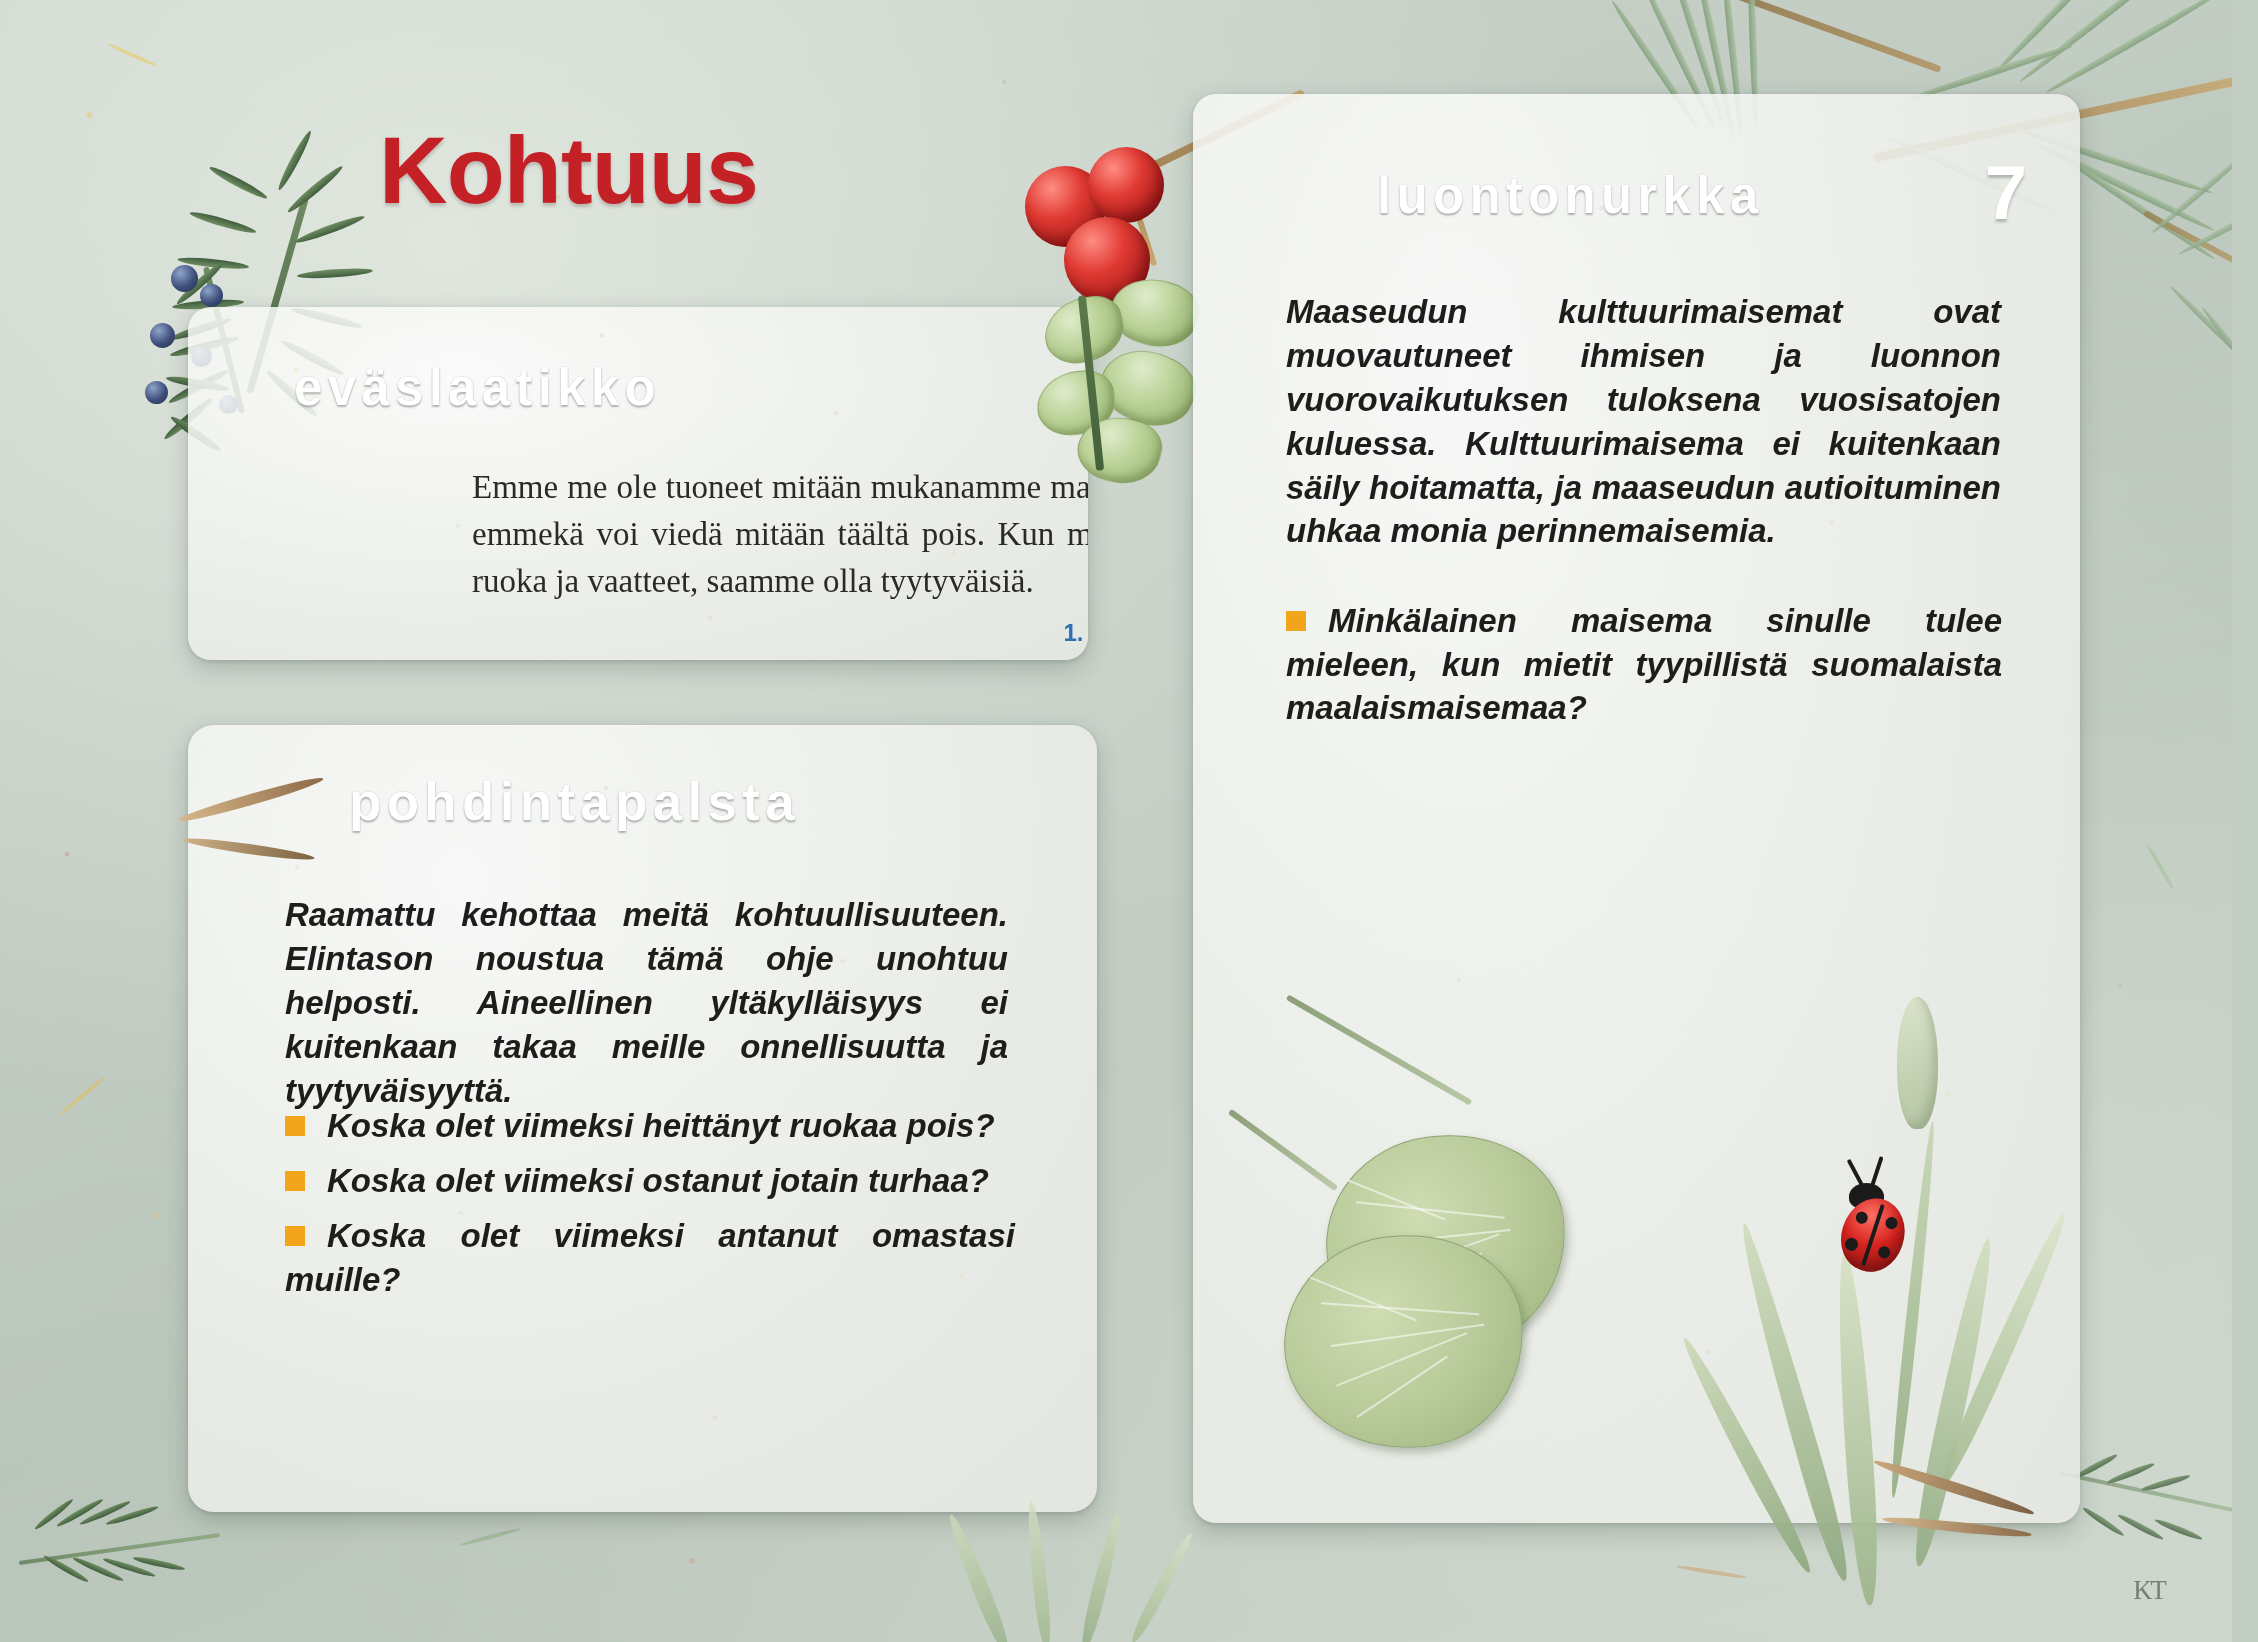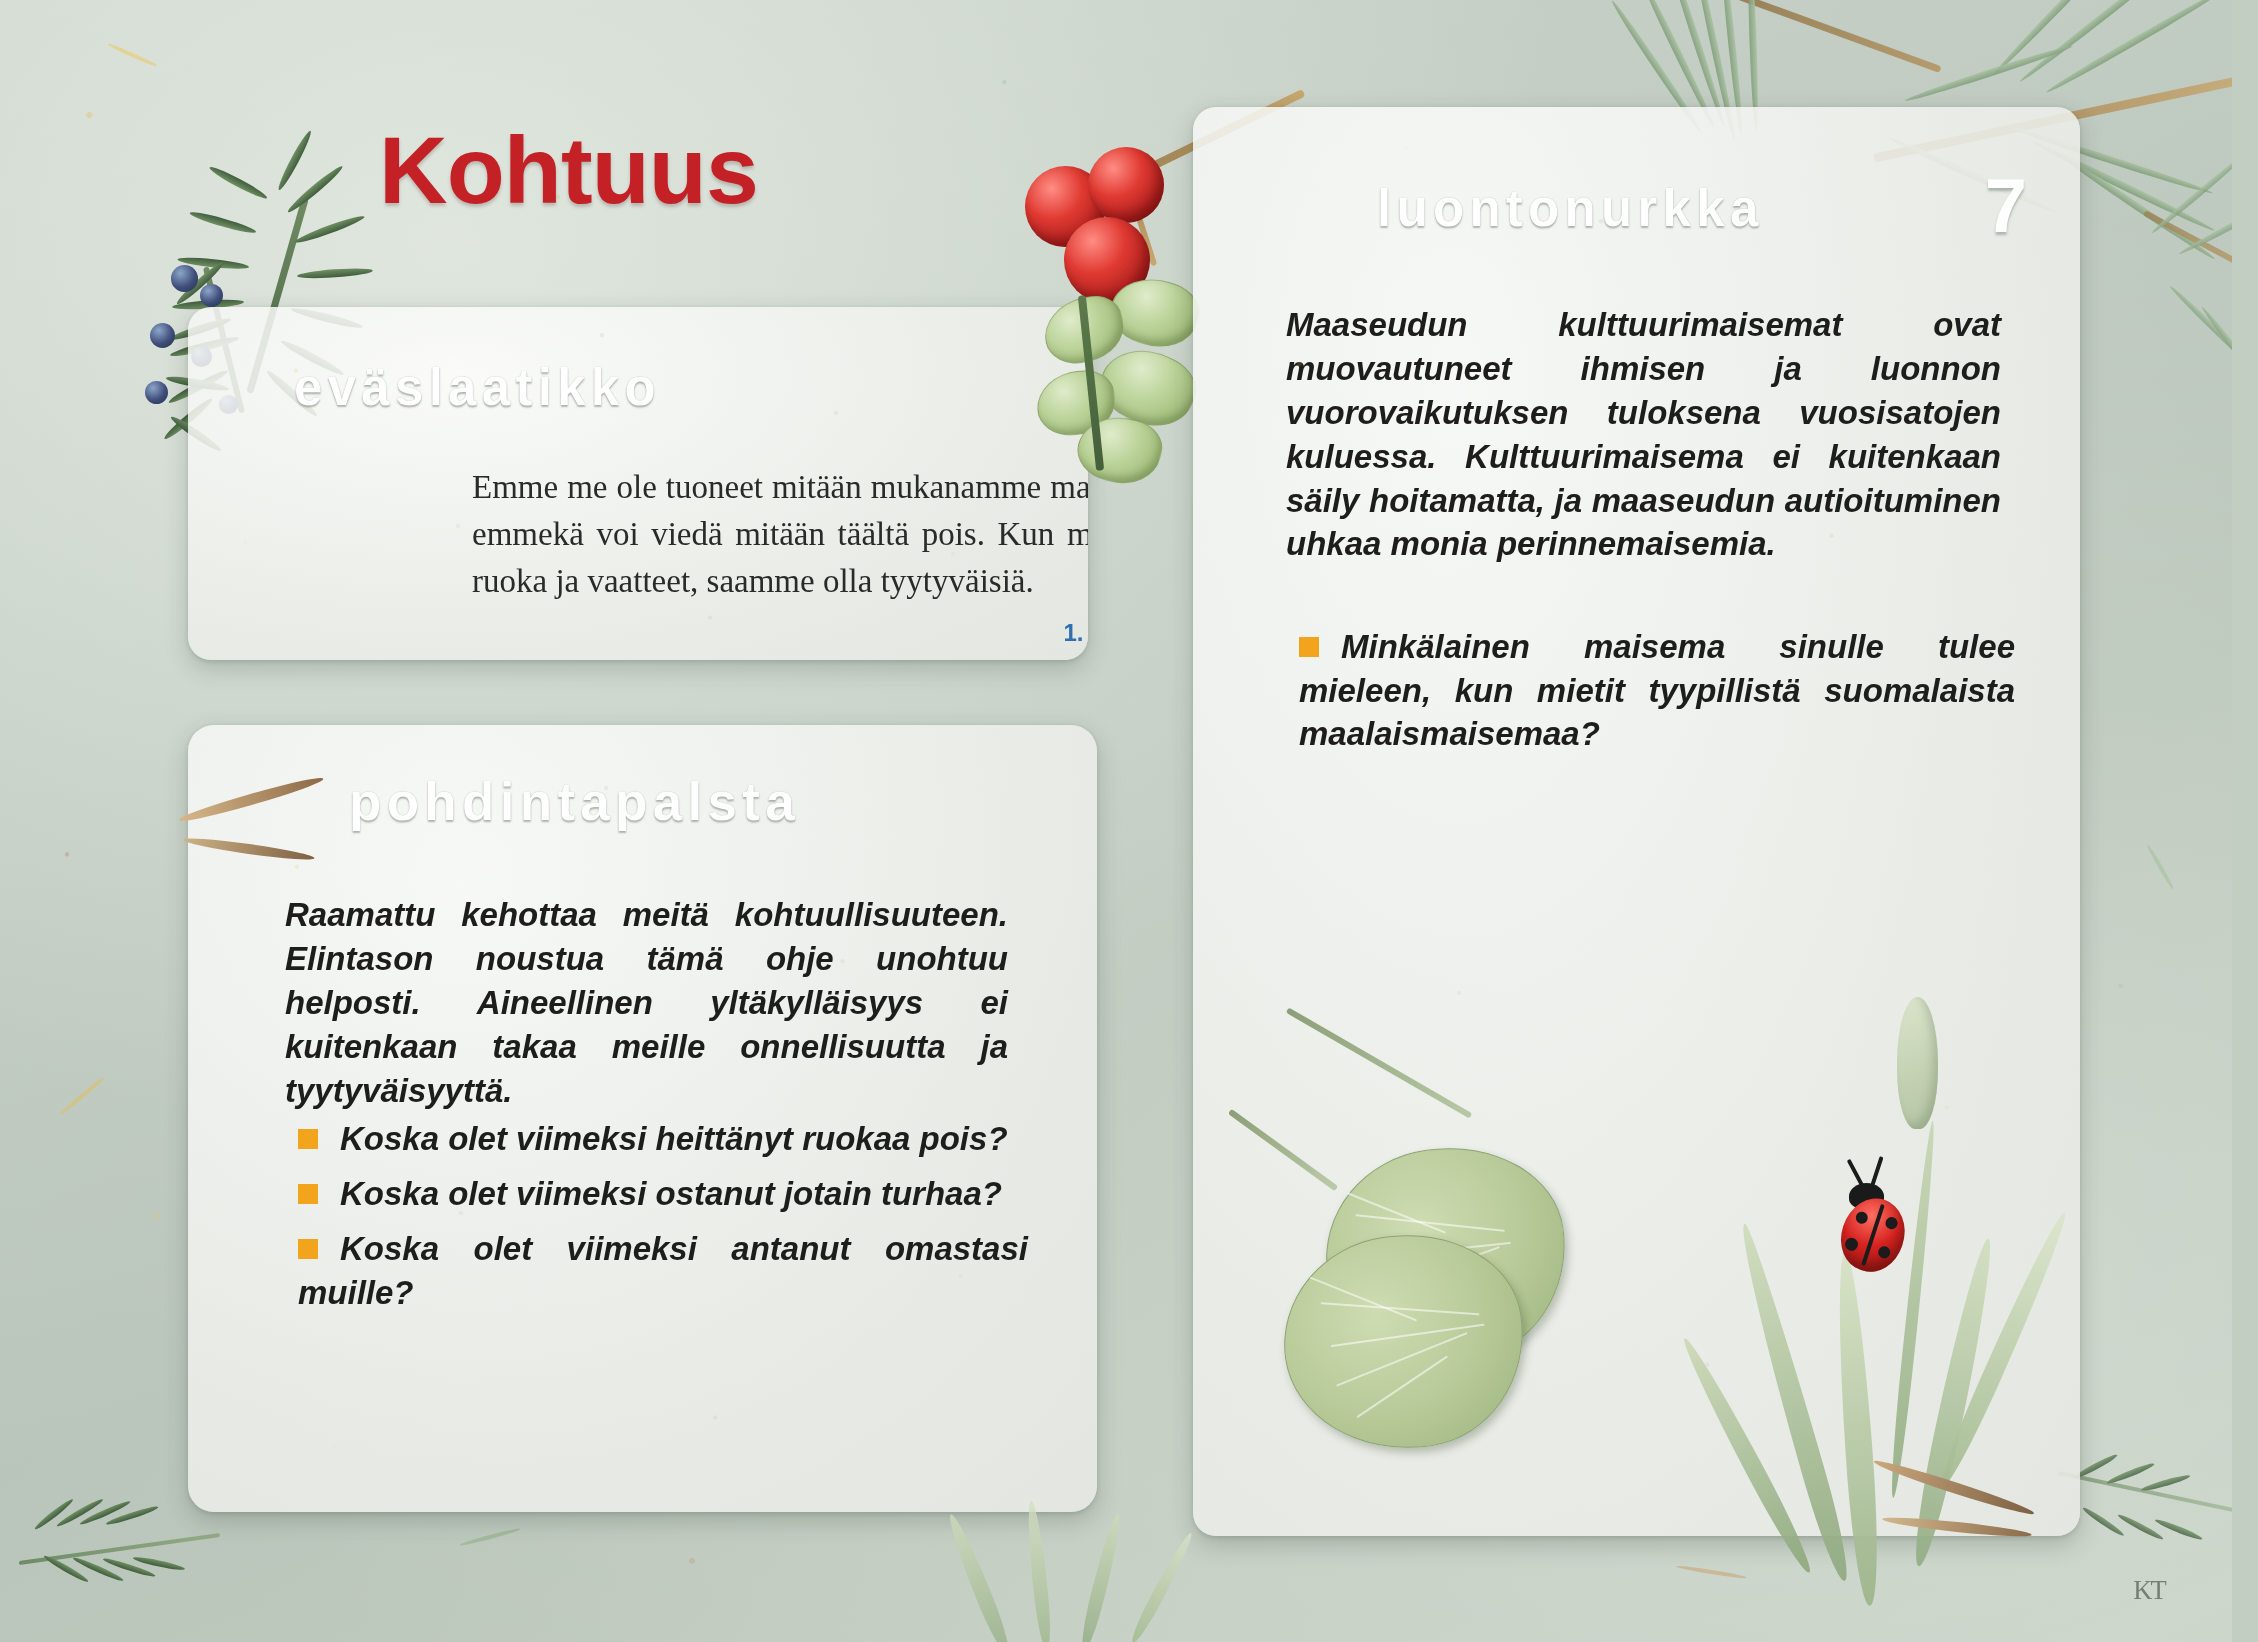--- a/index.html
+++ b/index.html
@@ -163,21 +163,21 @@
   #pohdinta-intro {
     position: absolute;
     left: 97px;
     top: 168px;
     width: 723px;
   }
   .bullet-list {
     position: absolute;
     left: 97px;
     width: 730px;
-    margin: 13px;
+    margin: 0;
     padding: 0;
     list-style: none;
   }
   #pohdinta-bullets { top: 379px; }
   .bullet-item {
     position: relative;
     padding-left: 0;
     margin-bottom: 11.5px;
     text-indent: 42px;
     font-family: "Liberation Sans", sans-serif;
@@ -194,21 +194,21 @@
     left: 0;
     top: 12.4px;
     width: 20px;
     height: 20px;
     background: #f2a41d;
   }
 
   
   #card-luonto {
     left: 1193px;
-    top: 107px;
+    top: 94px;
     width: 887px;
     height: 1429px;
   }
   #card-luonto .card-title {
     position: absolute;
     left: 184px;
     top: 72px;
     font-size: 51px;
   }
   .page-number {

